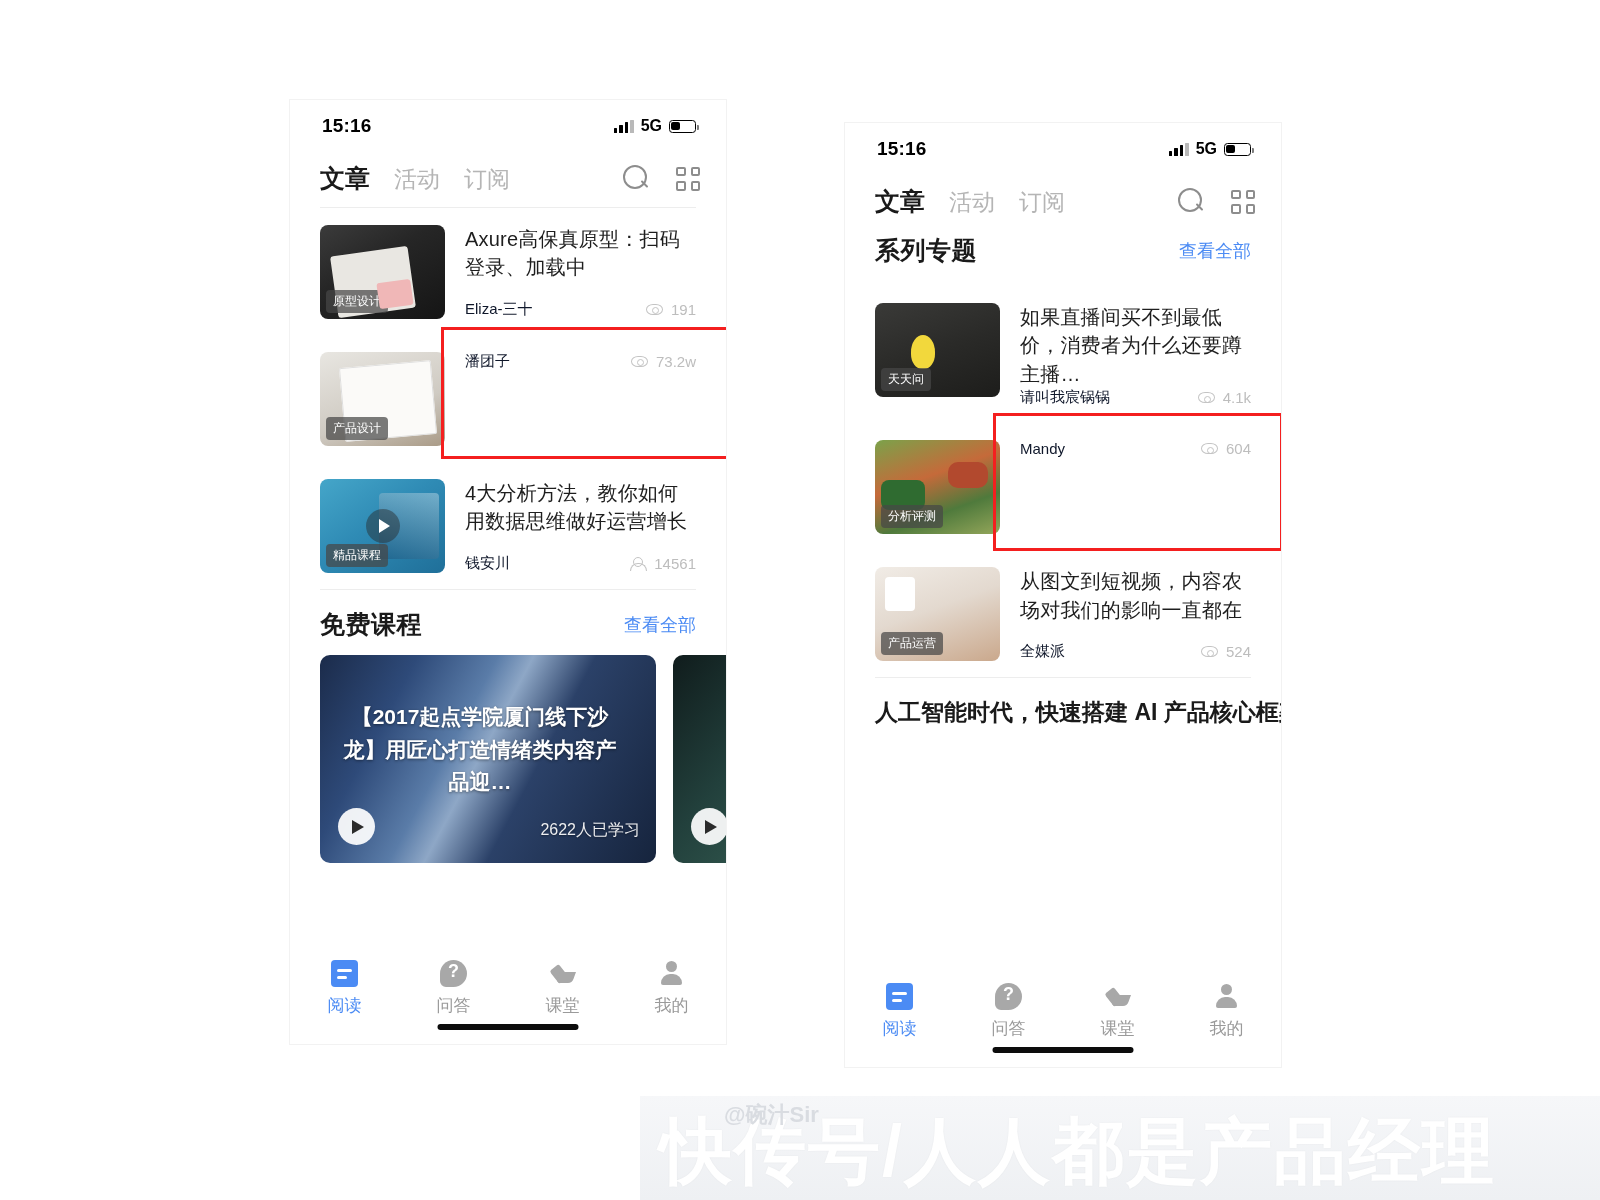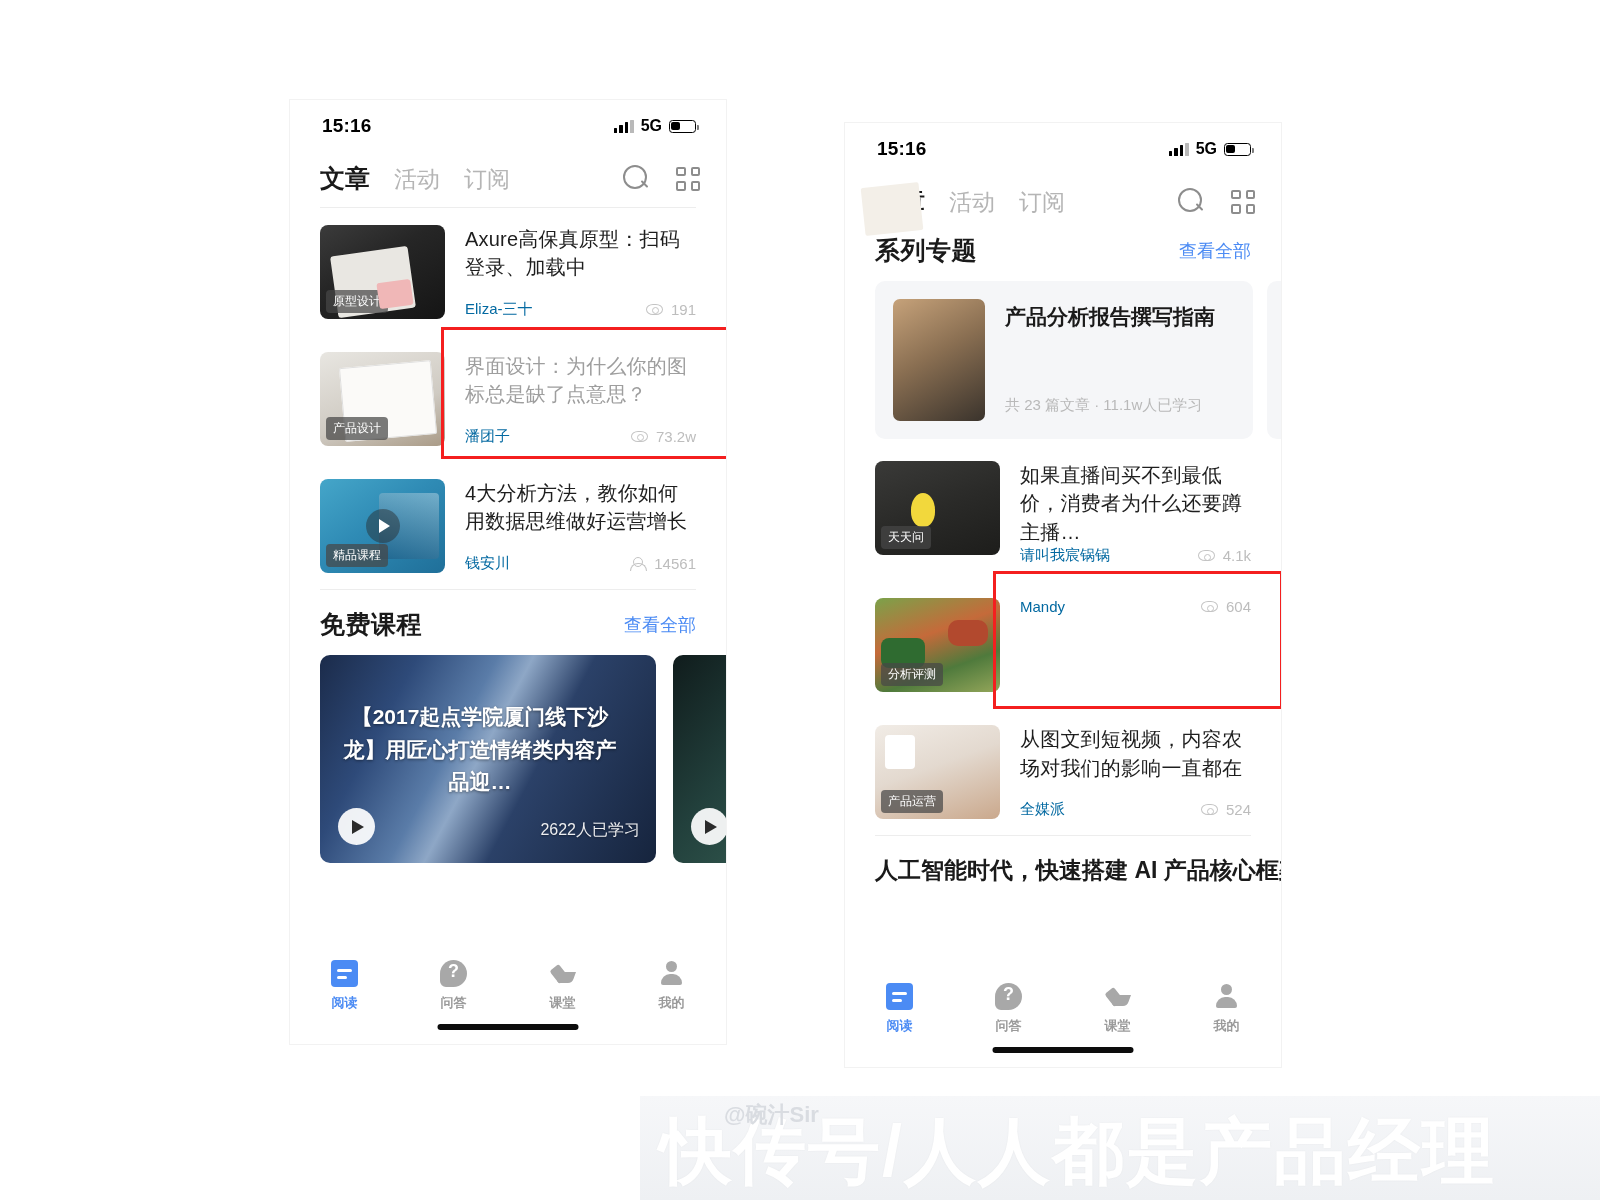--- a/index.html
+++ b/index.html
@@ -86,21 +86,21 @@
   }
   .thumb .play::after {
     content:""; border-left: 11px solid #fff;
     border-top: 7px solid transparent; border-bottom: 7px solid transparent;
     margin-left: 3px;
   }
   .art-body { flex: 1; display: flex; flex-direction: column; justify-content: space-between; min-width: 0; }
   .art-title { font-size: 20px; line-height: 1.42; color: #1e1e1e; letter-spacing: .2px; }
   .art-title.muted { color: #9e9e9e; }
   .art-meta { display: flex; align-items: center; justify-content: space-between; }
-  .art-author { font-size: 15px; color: #0369a1; }
+  .art-author { font-size: 15px; color: #0f172a; }
   .art-count { display: flex; align-items: center; gap: 8px; font-size: 15px; color: #bdbdbd; }
   .eye {
     width: 17px; height: 11px; border: 1.4px solid #c4c4c4;
     border-radius: 50% 50% 50% 50% / 60% 60% 60% 60%; position: relative;
   }
   .eye::after { content:""; position:absolute; left:5.2px; top:2.4px; width:5px; height:5px; border-radius:50%; border:1.4px solid #c4c4c4; }
   .people {
     width: 17px; height: 14px; position: relative;
   }
   .people::before { content:""; position:absolute; left:4px; top:0; width:8px; height:8px; border:1.5px solid #c4c4c4; border-radius:50%; }
@@ -164,21 +164,21 @@
   }
 
   
   .tabbar {
     position: absolute; left: 0; right: 0; bottom: 0; height: 96px;
     background: rgba(255,255,255,.97);
     display: flex; align-items: flex-start; padding-top: 12px;
   }
   .tabitem { flex:1; display:flex; flex-direction:column; align-items:center; gap:7px; }
   .tabicon { width: 27px; height: 27px; position: relative; }
-  .tablabel { font-size: 13px; color: #9a9a9a; font-weight: bold; }
+  .tablabel { font-size: 17px; color: #9a9a9a; }
   .tabitem.active .tablabel { color: #4b8bf4; }
 
   .ic-read { background: #4b8bf4; border-radius: 4px; }
   .ic-read::before, .ic-read::after {
     content:""; position:absolute; left:6px; height:3px; background:#fff; border-radius:2px;
   }
   .ic-read::before { top: 9px; width: 15px; }
   .ic-read::after  { top: 16px; width: 10px; }
   .ic-qa { background:#a8a8a8; border-radius: 50% 50% 50% 6px; }
   .ic-qa::after {
@@ -292,21 +292,20 @@
           </span>
         </div>
       </div>
     </div>
 
     <div class="article">
       <div class="thumb th-b">
         <div class="tag">产品设计</div>
       </div>
       <div class="art-body">
-        <div class="art-title muted">界面设计：为什么你的图标总是缺了点意思？</div>
         <div class="art-meta">
           <span class="art-author">潘团子</span>
           <span class="art-count">
             <span class="eye"></span>
             <span>73.2w</span>
           </span>
         </div>
       </div>
       <div class="hl-box" style="left:151px; top:-8px; width:293px; height:132px;"></div>
     </div>
@@ -402,30 +401,20 @@
             <i></i>
           </div>
       </div>
     </div>
 
     <div class="section-head" style="padding-top:4px;">
       <div class="section-title">系列专题</div>
       <div class="section-more">查看全部</div>
     </div>
 
-    <div class="series-row">
-      <div class="series-card">
-        <div class="series-thumb th-g"></div>
-        <div class="series-body">
-          <div class="series-title">产品分析报告撰写指南</div>
-          <div class="series-meta">共 23 篇文章 · 11.1w人已学习</div>
-        </div>
-      </div>
-      <div class="series-card partial"></div>
-    </div>
 
     <div class="article" style="padding-top:22px;">
       <div class="thumb th-d">
         <div class="tag">天天问</div>
       </div>
       <div class="art-body">
         <div class="art-title">如果直播间买不到最低价，消费者为什么还要蹲主播…</div>
         <div class="art-meta">
           <span class="art-author">请叫我宸锅锅</span>
           <span class="art-count">

